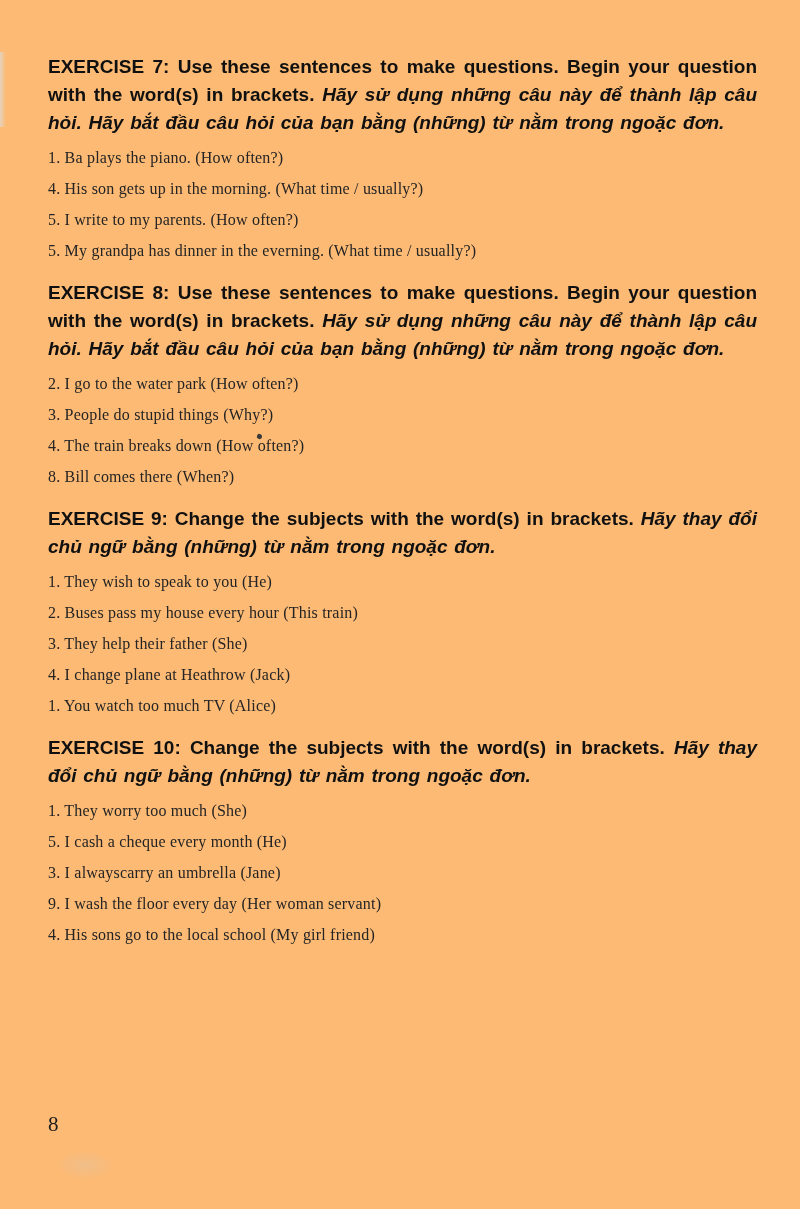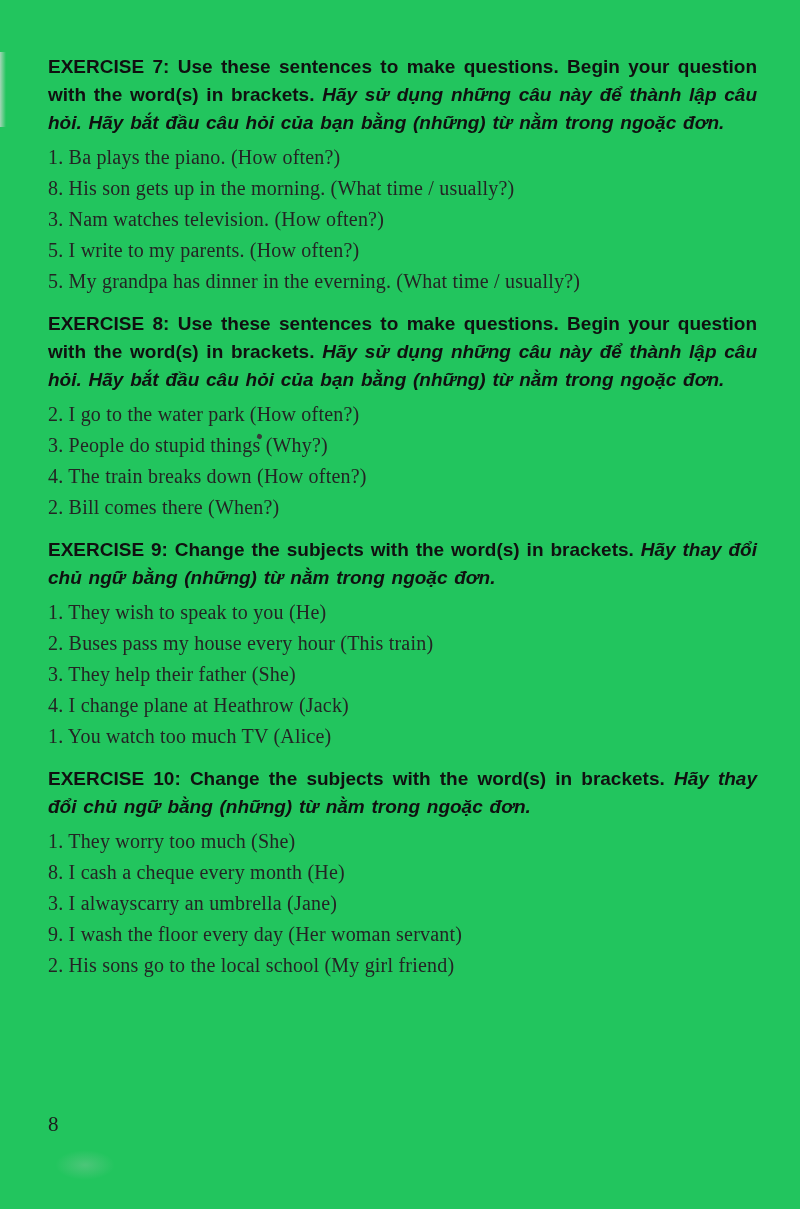--- a/index.html
+++ b/index.html
@@ -4,21 +4,21 @@
 <style>
   html, body {
     margin: 0;
     padding: 0;
     background: #e9e9e9;
   }
   .page {
     position: relative;
     width: 800px;
     height: 1209px;
-    background: #22c55e;
+    background: #fdba74;
     overflow: hidden;
     font-family: "Liberation Serif", serif;
   }
   .content {
     position: absolute;
     top: 53px;
     left: 48px;
     width: 709px;
   }
   .exercise-section {
@@ -32,21 +32,21 @@
     text-align: justify;
     color: #101010;
     margin: 0 0 8px 0;
     word-spacing: 1.5px;
   }
   .exercise-heading .vi {
     font-style: italic;
   }
   .exercise-item {
     font-family: "Liberation Serif", serif;
-    font-size: 20px;
+    font-size: 16px;
     line-height: 25px;
     color: #242424;
     margin: 0 0 6px 0;
     letter-spacing: 0.2px;
   }
   .page-number {
     position: absolute;
     top: 1112px;
     left: 48px;
     font-family: "Liberation Serif", serif;
@@ -88,50 +88,49 @@
 
 <div class="page">
   <div class="edge-smudge-top"></div>
   <div class="edge-smudge-bottom"></div>
 
   <div class="content">
 
     <div class="exercise-section">
       <p class="exercise-heading"><span>EXERCISE 7: Use these sentences to make questions. Begin your question with the word(s) in brackets.</span> <span class="vi">Hãy sử dụng những câu này để thành lập câu hỏi. Hãy bắt đầu câu hỏi của bạn bằng (những) từ nằm trong ngoặc đơn.</span></p>
       <div class="exercise-item">1. Ba plays the piano. (How often?)</div>
-      <div class="exercise-item">8. His son gets up in the morning. (What time / usually?)</div>
-      <div class="exercise-item">3. Nam watches television. (How often?)</div>
+      <div class="exercise-item">4. His son gets up in the morning. (What time / usually?)</div>
       <div class="exercise-item">5. I write to my parents. (How often?)</div>
       <div class="exercise-item">5. My grandpa has dinner in the everning. (What time / usually?)</div>
     </div>
 
     <div class="exercise-section">
       <p class="exercise-heading"><span>EXERCISE 8: Use these sentences to make questions. Begin your question with the word(s) in brackets.</span> <span class="vi">Hãy sử dụng những câu này để thành lập câu hỏi. Hãy bắt đầu câu hỏi của bạn bằng (những) từ nằm trong ngoặc đơn.</span></p>
       <div class="exercise-item">2. I go to the water park (How often?)</div>
       <div class="exercise-item">3. People do stupid things (Why?)</div>
       <div class="exercise-item">4. The train breaks down (How often?)</div>
-      <div class="exercise-item">2. Bill comes there (When?)</div>
+      <div class="exercise-item">8. Bill comes there (When?)</div>
     </div>
 
     <div class="exercise-section">
       <p class="exercise-heading"><span>EXERCISE 9: Change the subjects with the word(s) in brackets.</span> <span class="vi">Hãy thay đổi chủ ngữ bằng (những) từ nằm trong ngoặc đơn.</span></p>
       <div class="exercise-item">1. They wish to speak to you (He)</div>
       <div class="exercise-item">2. Buses pass my house every hour (This train)</div>
       <div class="exercise-item">3. They help their father (She)</div>
       <div class="exercise-item">4. I change plane at Heathrow (Jack)</div>
       <div class="exercise-item">1. You watch too much TV (Alice)</div>
     </div>
 
     <div class="exercise-section">
       <p class="exercise-heading"><span>EXERCISE 10: Change the subjects with the word(s) in brackets.</span> <span class="vi">Hãy thay đổi chủ ngữ bằng (những) từ nằm trong ngoặc đơn.</span></p>
       <div class="exercise-item">1. They worry too much (She)</div>
-      <div class="exercise-item">8. I cash a cheque every month (He)</div>
+      <div class="exercise-item">5. I cash a cheque every month (He)</div>
       <div class="exercise-item">3. I alwayscarry an umbrella (Jane)</div>
       <div class="exercise-item">9. I wash the floor every day (Her woman servant)</div>
-      <div class="exercise-item">2. His sons go to the local school (My girl friend)</div>
+      <div class="exercise-item">4. His sons go to the local school (My girl friend)</div>
     </div>
 
   </div>
 
   <div class="speck"></div>
 
   <div class="page-number">8</div>
 </div>
 
 </body></html>

